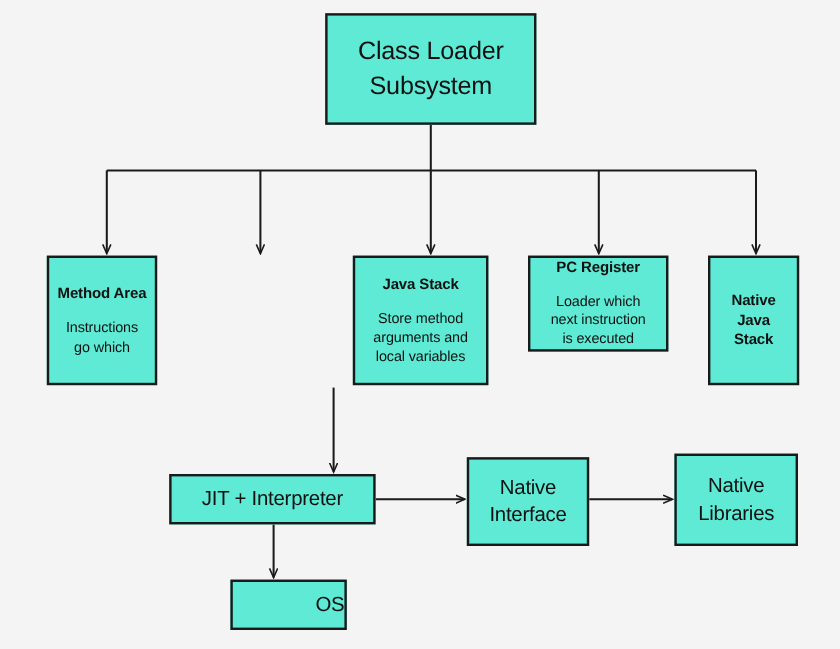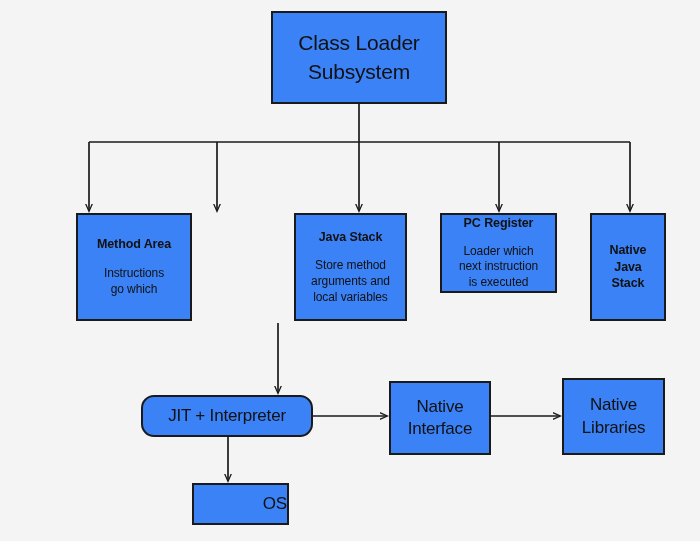--- a/index.html
+++ b/index.html
@@ -22,21 +22,21 @@
   #connectors {
     position: absolute;
     left: 0;
     top: 0;
     width: 700px;
     height: 541px;
   }
   .node {
     position: absolute;
     box-sizing: border-box;
-    background: #3b82f6;
+    background: #5eead4;
     border: 2px solid #1a1a1a;
     display: flex;
     flex-direction: column;
     align-items: center;
     justify-content: center;
     text-align: center;
     line-height: 1.32;
     z-index: 2;
   }
   .node .title {
@@ -62,23 +62,22 @@
   }
   #node-class-loader .plain {
     font-size: 21px;
     line-height: 1.36;
   }
 
   
   #node-method-area {
     left: 39px;
     top: 213px;
-    width: 116px;
-    height: 108px;
-    margin-left: 37px;
+    width: 92px;
+    height: 108px;
   }
   #node-heap {
     left: 173px;
     top: 213px;
     width: 88px;
     height: 108px;
   }
   #node-java-stack {
     left: 294px;
     top: 213px;
@@ -100,21 +99,20 @@
   .node .title-gap {
     height: 13px;
   }
 
   
   #node-jit {
     left: 141px;
     top: 395px;
     width: 172px;
     height: 42px;
-    border-radius: 13px;
   }
   #node-native-interface {
     left: 389px;
     top: 381px;
     width: 102px;
     height: 74px;
   }
   #node-native-libraries {
     left: 562px;
     top: 378px;

